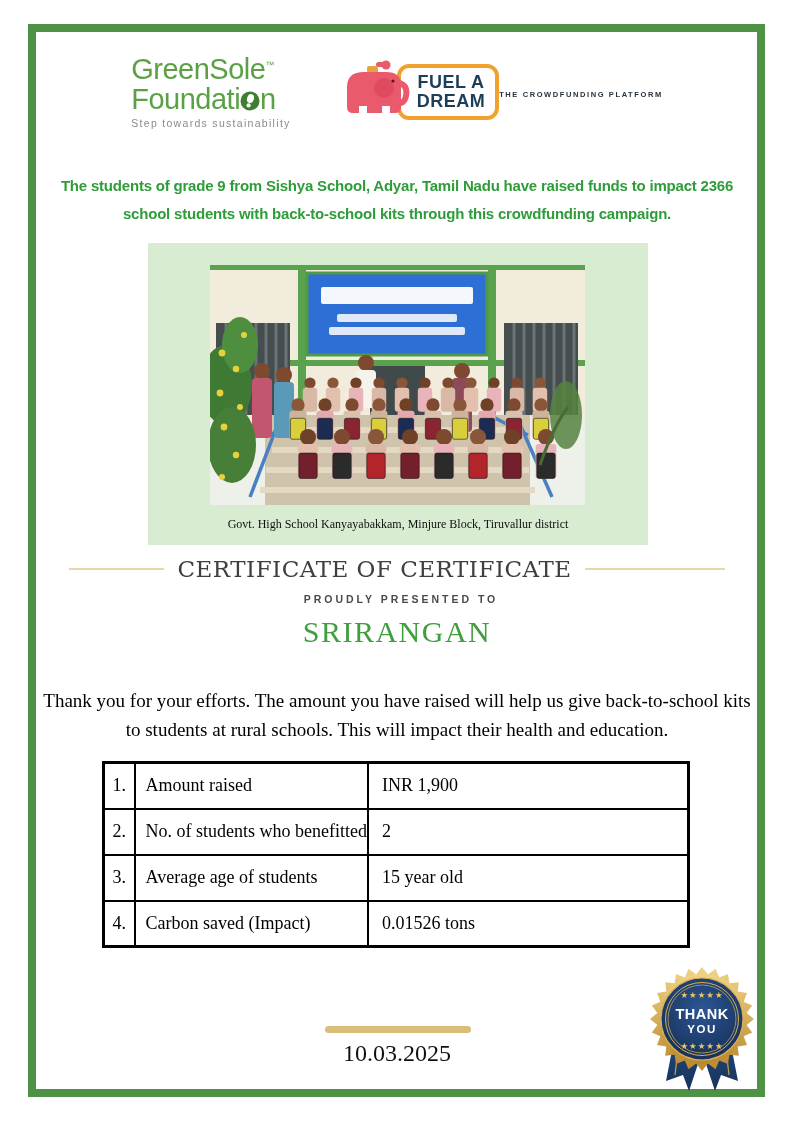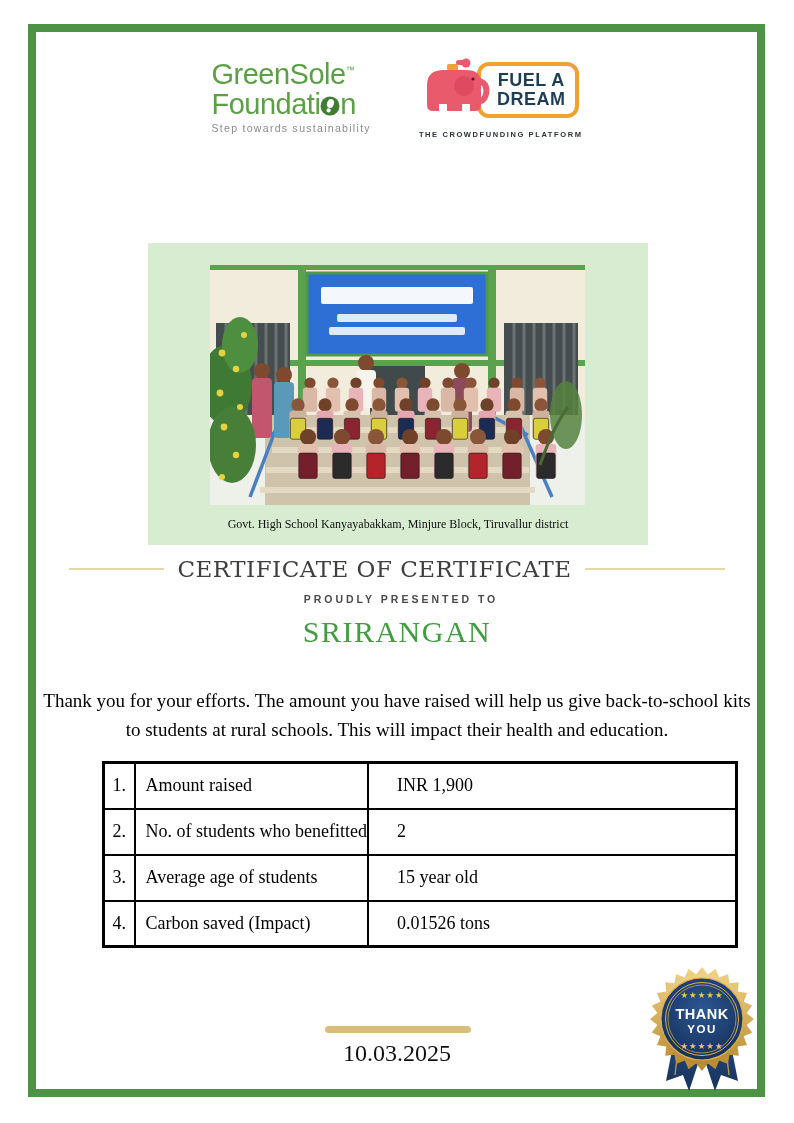--- a/index.html
+++ b/index.html
@@ -17,21 +17,21 @@
     position:absolute; top:55px; left:0; width:100%;
     display:flex; justify-content:center; align-items:center; gap:48px;
   }
   .gs-logo { text-align:left; font-family:"Liberation Sans", sans-serif; }
   .gs-line1, .gs-line2 {
     color:#5ba045; font-size:29px; line-height:1.02; letter-spacing:-0.5px; font-weight:400;
   }
   .gs-tm { font-size:9px; vertical-align:super; color:#5ba045; }
   .gs-o-icon { display:inline-block; width:20px; height:20px; vertical-align:-2px; }
   .gs-tagline { color:#8a8a8a; font-size:10.5px; letter-spacing:1.3px; margin-top:3px; }
-  .fad-logo { display:flex; flex-direction:column; align-items:flex-start; font-family:"Liberation Sans", sans-serif; }
+  .fad-logo { display:flex; flex-direction:row; align-items:center; font-family:"Liberation Sans", sans-serif; }
   .fad-top { display:flex; align-items:center; }
   .fad-elephant { margin-right:-14px; position:relative; z-index:2; }
   .fad-frame {
     border:4px solid #f0a12e; border-radius:12px; padding:5px 10px 5px 16px;
     background:#fff; text-align:center;
   }
   .fad-t1, .fad-t2 { color:#1d3e57; font-weight:700; font-size:18px; line-height:1.05; letter-spacing:0.5px; }
   .fad-tagline { color:#26323c; font-size:7.5px; letter-spacing:1.6px; font-weight:700; margin-top:5px; }
   
   .intro {
@@ -76,21 +76,21 @@
   
   .stats-table {
     position:absolute; left:102px; top:761px; border-collapse:collapse;
     border:3px solid #000;
   }
   .stats-table td {
     border:2px solid #000; height:46px; font-size:18px; vertical-align:middle; background:#fff;
   }
   td.c-num { width:31px; min-width:31px; text-align:center; }
   td.c-label { width:223px; padding-left:10px; white-space:nowrap; }
-  td.c-value { width:369px; padding-left:28px; }
+  td.c-value { width:321px; padding-left:13px; }
   
   .date-divider {
     position:absolute; left:325px; top:1026px; width:146px; height:7px;
     border-radius:4px; background:#d9bd78;
   }
   .date-text {
     position:absolute; top:1040px; left:0; width:100%; text-align:center;
     font-size:24px; color:#111;
   }
   .badge-wrap { position:absolute; left:641px; top:957px; }
@@ -131,20 +131,21 @@
         </span>
         <span class="fad-frame">
           <div class="fad-t1">FUEL A</div>
           <div class="fad-t2">DREAM</div>
         </span>
       </div>
       <div class="fad-tagline">THE CROWDFUNDING PLATFORM</div>
     </div>
   </div>
 
+  <div class="intro">The students of grade 9 from Sishya School, Adyar, Tamil Nadu  have raised funds to impact 2366 school students with back-to-school kits through this crowdfunding campaign.</div>
 
   <div class="photo-panel">
     <svg class="photo-svg" width="375" height="240" viewBox="0 0 375 240">
       <rect x="0" y="0" width="375" height="240" fill="#eef0ea"></rect>
       <rect x="0" y="0" width="375" height="155" fill="#f2ecdc"></rect>
       <rect x="0" y="0" width="375" height="5" fill="#5aa24e"></rect>
       <rect x="88" y="5" width="8" height="145" fill="#5aa24e"></rect>
       <rect x="278" y="5" width="8" height="145" fill="#5aa24e"></rect>
       <rect x="0" y="95" width="375" height="6" fill="#5aa24e"></rect>
 

